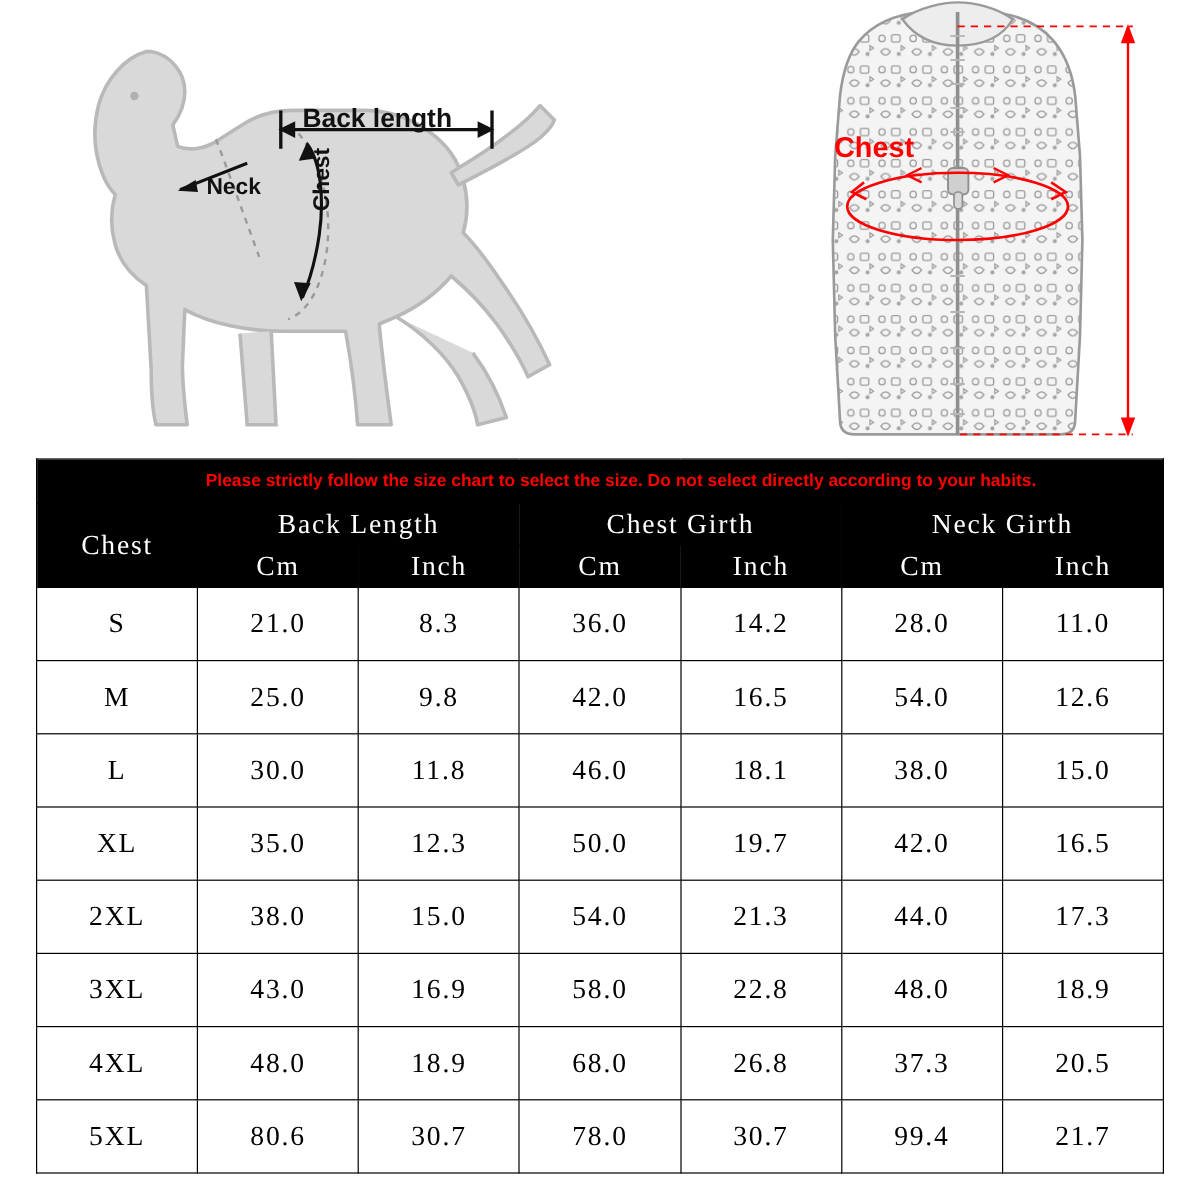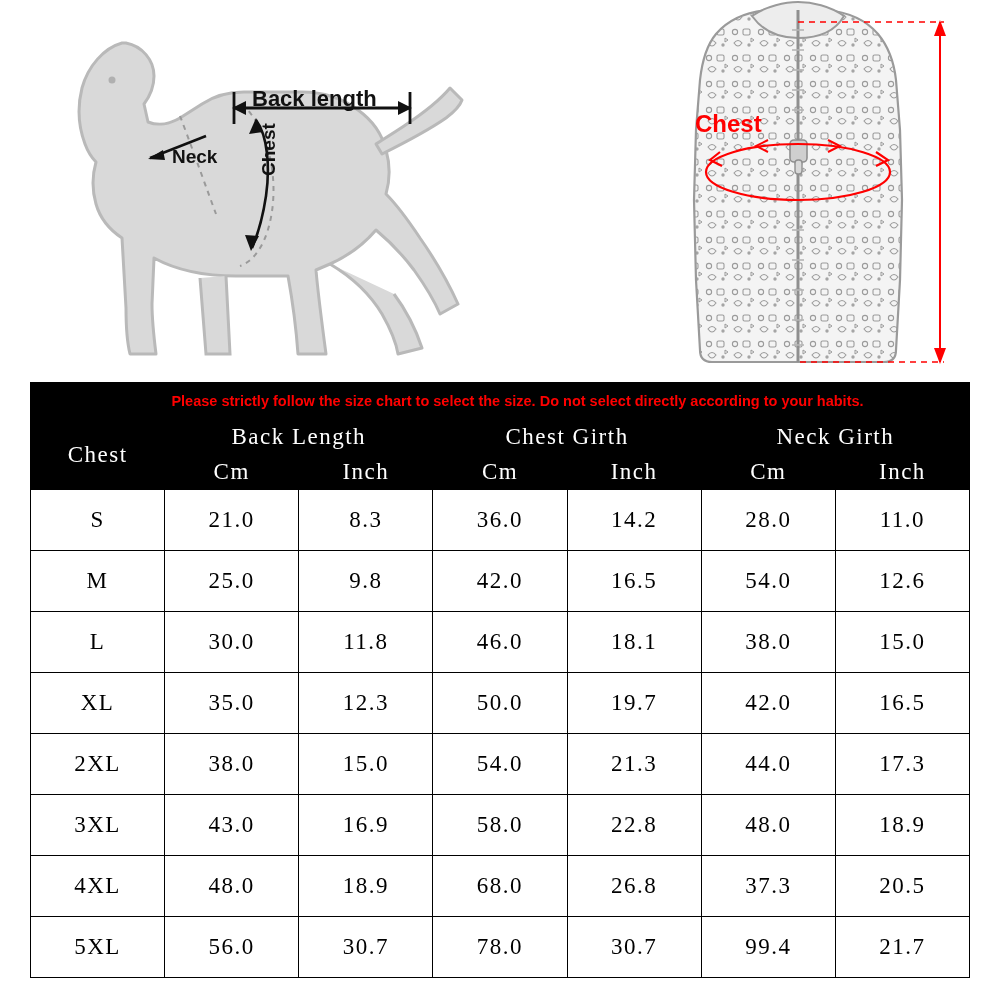--- a/index.html
+++ b/index.html
@@ -313,21 +313,21 @@
       <td>4XL</td>
       <td>48.0</td>
       <td>18.9</td>
       <td>68.0</td>
       <td>26.8</td>
       <td>37.3</td>
       <td>20.5</td>
     </tr>
     <tr class="body-row">
       <td>5XL</td>
-      <td>56.0</td>
+      <td>80.6</td>
       <td>30.7</td>
       <td>78.0</td>
       <td>30.7</td>
       <td>99.4</td>
       <td>21.7</td>
     </tr>
   </tbody>
 </table>
 
 </body></html>

